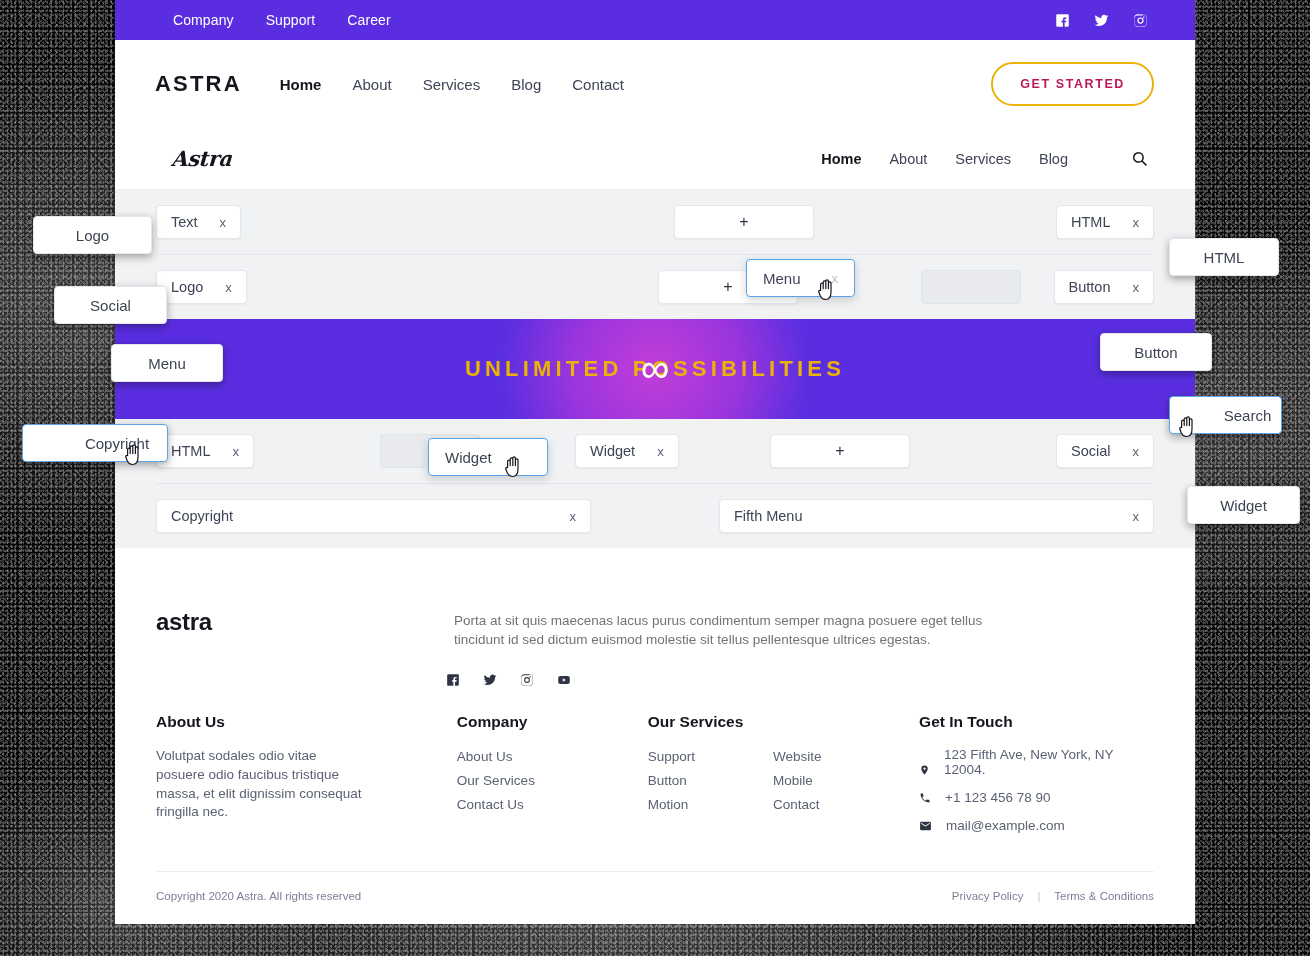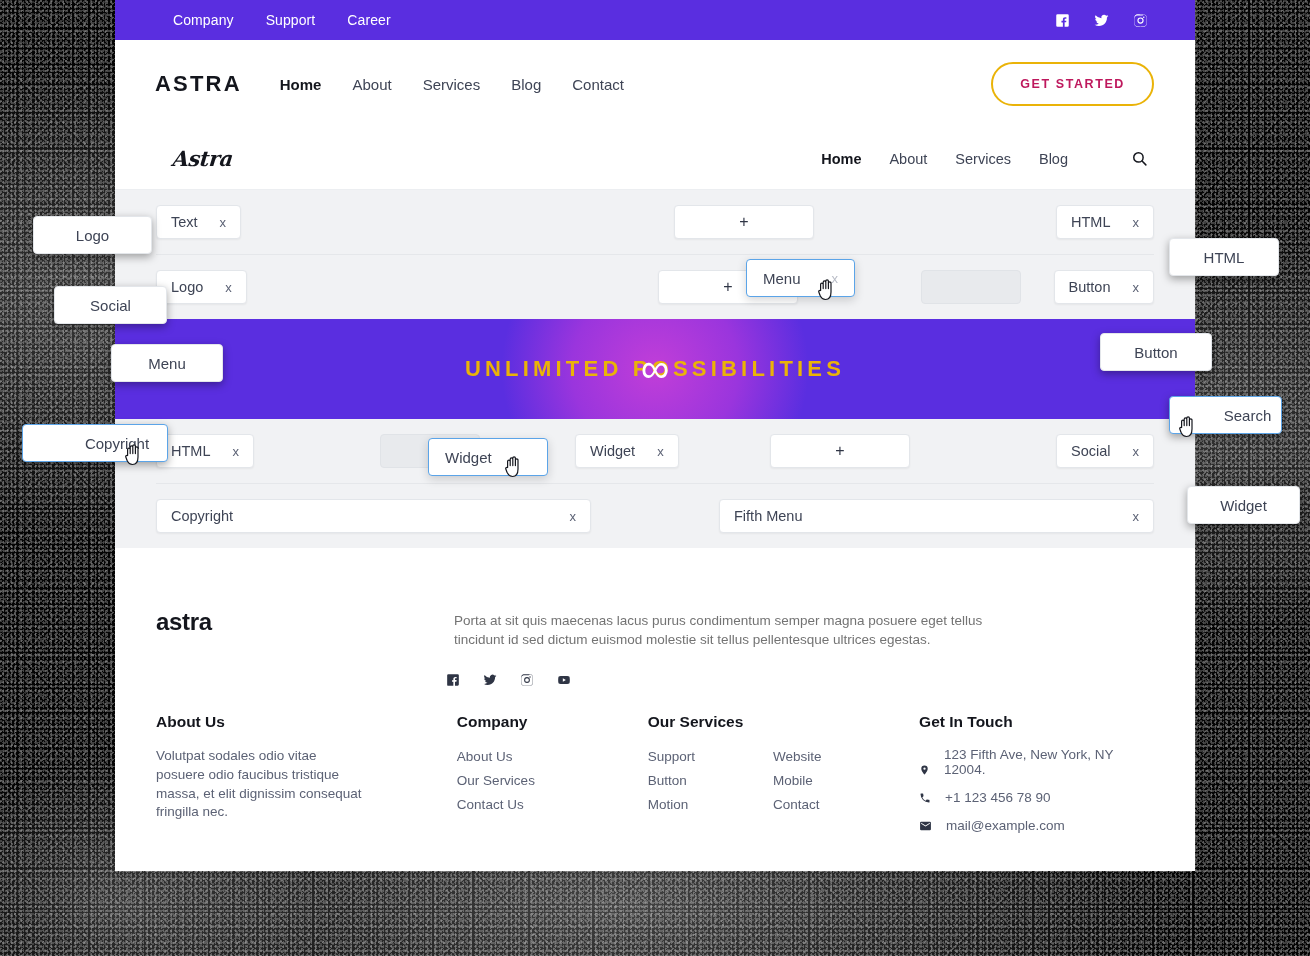--- a/index.html
+++ b/index.html
@@ -622,20 +622,29 @@
           <li>
             <svg width="13" height="14" viewBox="0 0 24 24">
                 <path d="M20 4H4a2 2 0 0 0-2 2v12a2 2 0 0 0 2 2h16a2 2 0 0 0 2-2V6a2 2 0 0 0-2-2zm0 4-8 5-8-5V6l8 5 8-5v2z"></path>
               </svg>
             <span>mail@example.com</span>
           </li>
         </ul>
       </div>
     </div>
 
+    <div class="f-bottom">
+      <div class="copy">Copyright 2020 Astra. All rights reserved</div>
+      <div class="spacer"></div>
+      <div class="legal">
+        <a href="#">Privacy Policy</a>
+        <span class="sep">|</span>
+        <a href="#">Terms &amp; Conditions</a>
+      </div>
+    </div>
   </div>
 </div>
 
 <div class="dragchip" style="left:746px;top:259px;width:109px">
   <span>Menu</span>
   <span class="rm">x</span>
 </div>
 <svg class="handcur" style="left:818px;top:278px" viewBox="0 0 19 23">
   <path d="M2.6 12.2V6.4a1.3 1.3 0 0 1 2.6 0v4.2V4.2a1.3 1.3 0 0 1 2.6 0v6.4V3.1a1.3 1.3 0 0 1 2.6 0v7.5V5.2a1.3 1.3 0 0 1 2.6 0v8.9c0 4.5-2 7.4-5.5 7.4-3 0-4.3-1.6-5.5-4.2L.9 14.3a1.3 1.3 0 0 1 1.7-1.8z" fill="#fff" stroke="#14161d" stroke-width="1.2" stroke-linejoin="round"></path>
 </svg>

